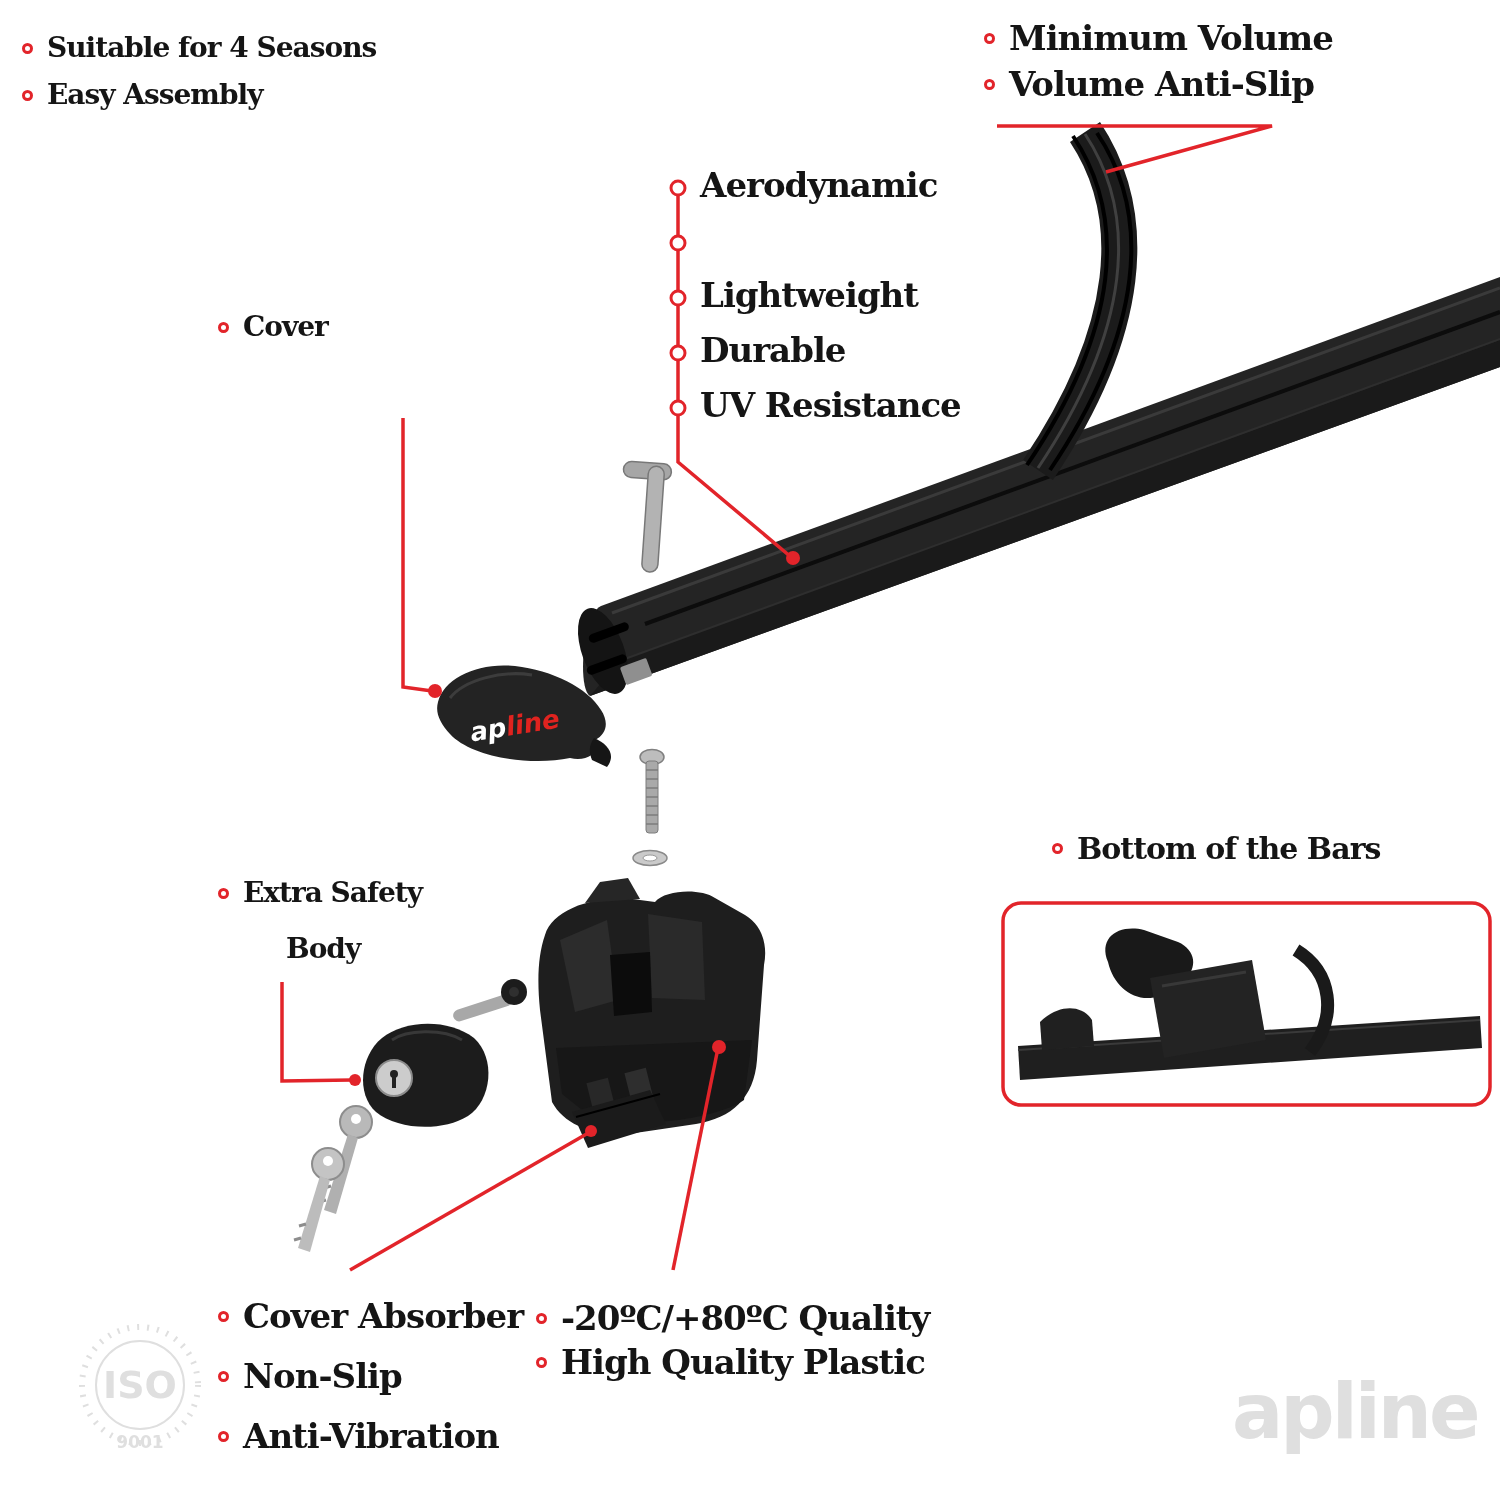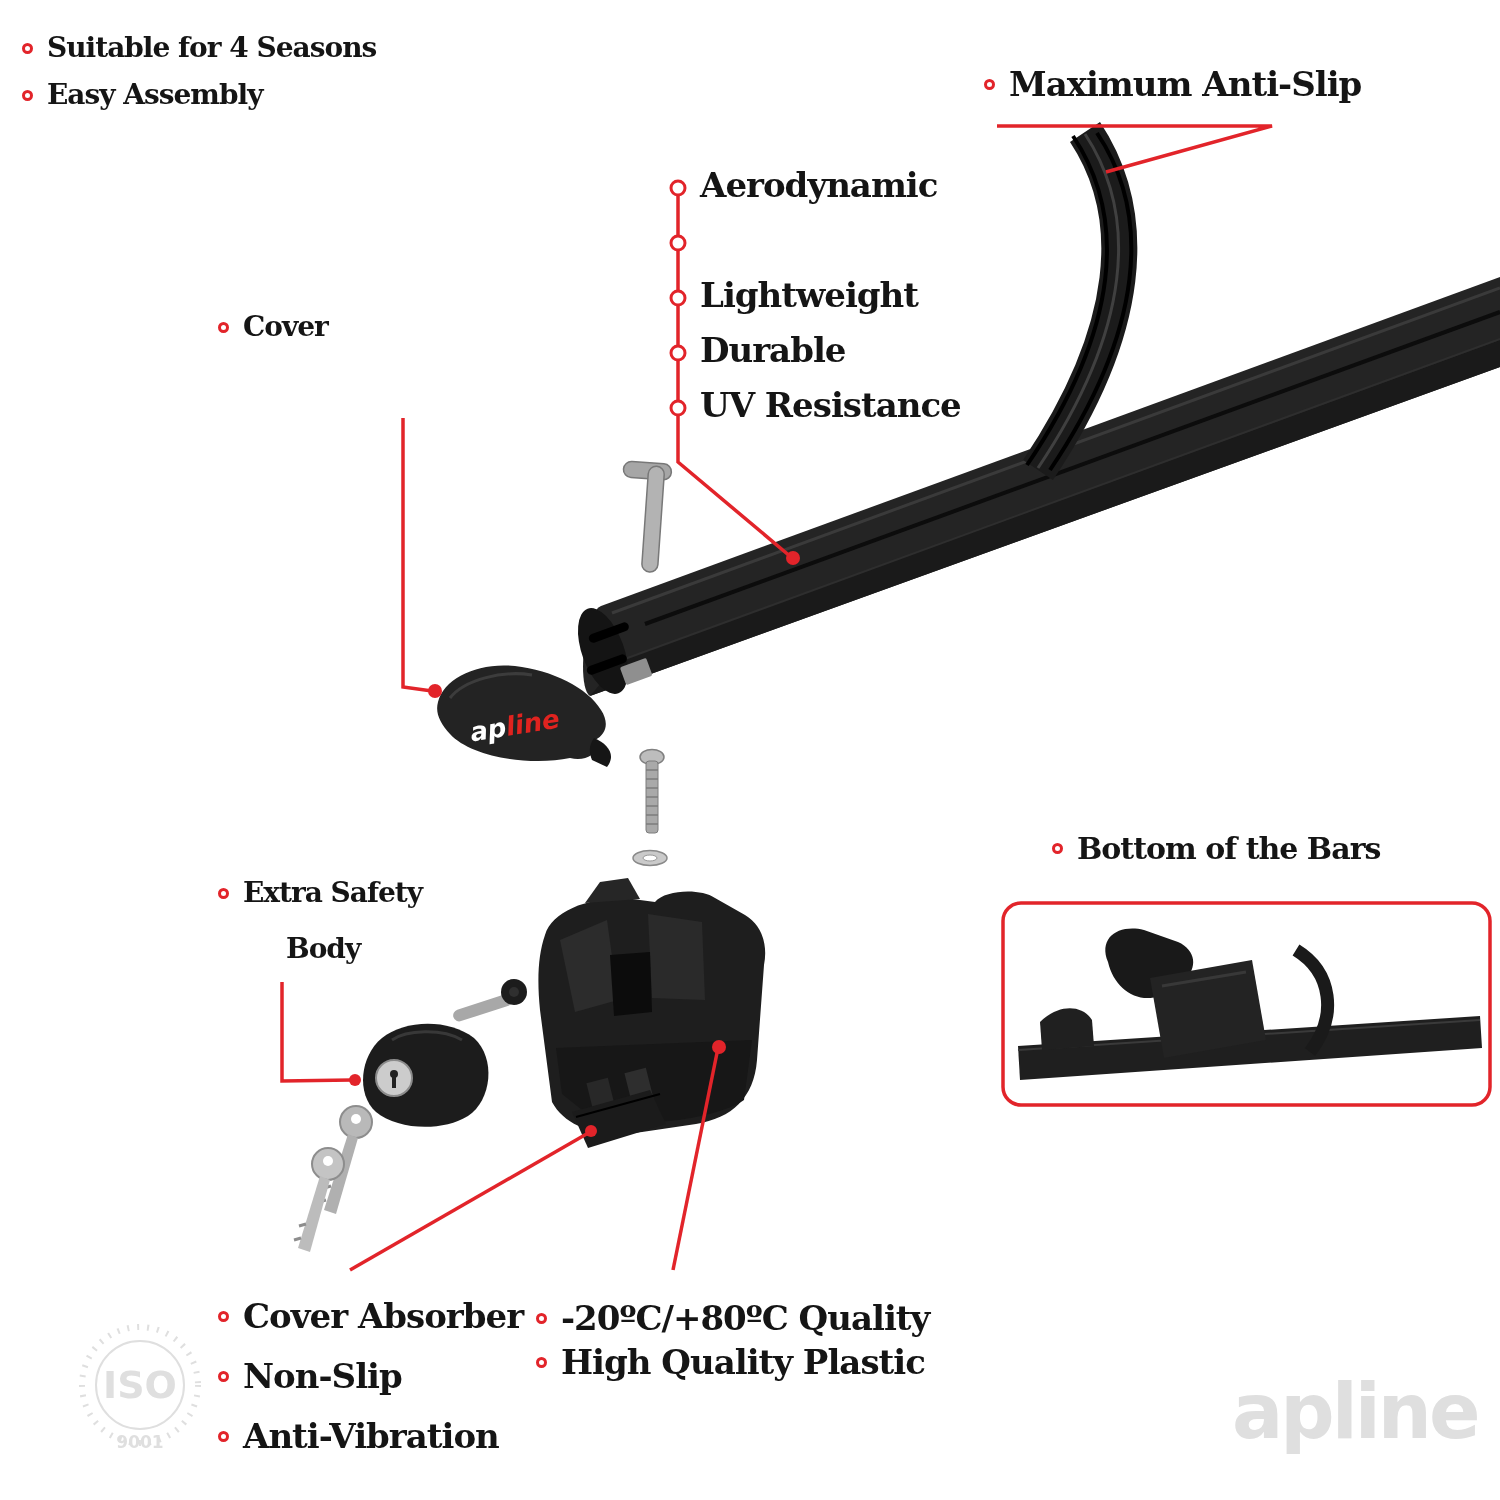--- a/index.html
+++ b/index.html
@@ -159,23 +159,27 @@
 
   <div class="label-row" style="left:22px;top:33px">
     <span class="bullet"></span>
     <span class="lbl">Suitable for 4 Seasons</span>
   </div>
   <div class="label-row" style="left:22px;top:80px">
     <span class="bullet"></span>
     <span class="lbl">Easy Assembly</span>
   </div>
 
+  <div class="label-row" style="left:984px;top:20px">
+    <span class="bullet"></span>
+    <span class="lbl sm">Minimum Volume</span>
+  </div>
   <div class="label-row" style="left:984px;top:66px">
     <span class="bullet"></span>
-    <span class="lbl sm">Maximum Anti-Slip</span>
+    <span class="lbl sm">Volume Anti-Slip</span>
   </div>
 
   <div class="label-row" style="left:700px;top:167px">
     <span class="lbl sm">Aerodynamic</span>
   </div>
   <div class="label-row" style="left:700px;top:277px">
     <span class="lbl sm">Lightweight</span>
   </div>
   <div class="label-row" style="left:700px;top:332px">
     <span class="lbl sm">Durable</span>

